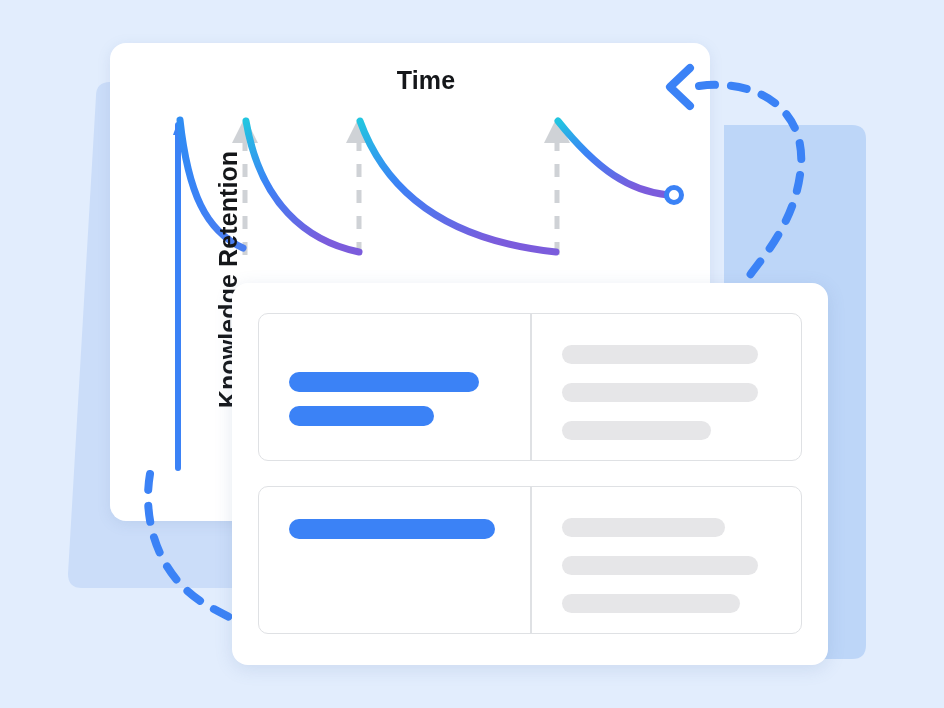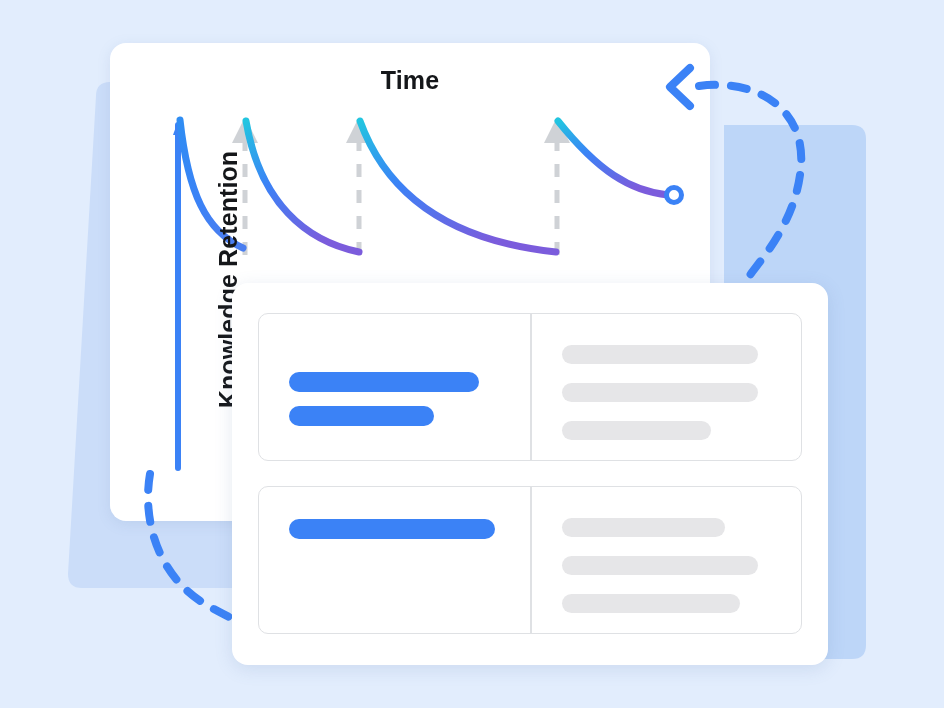--- a/index.html
+++ b/index.html
@@ -44,21 +44,21 @@
     position: absolute;
     left: 110px;
     top: 43px;
     width: 600px;
     height: 478px;
     z-index: 3;
     pointer-events: none;
   }
   #chart-title {
     position: absolute;
-    left: 110px;
+    left: 126px;
     top: 66px;
     width: 600px;
     text-align: center;
     font-size: 25px;
     font-weight: bold;
     color: #15171a;
     letter-spacing: 0.2px;
     z-index: 4;
   }
   #y-axis-label {

